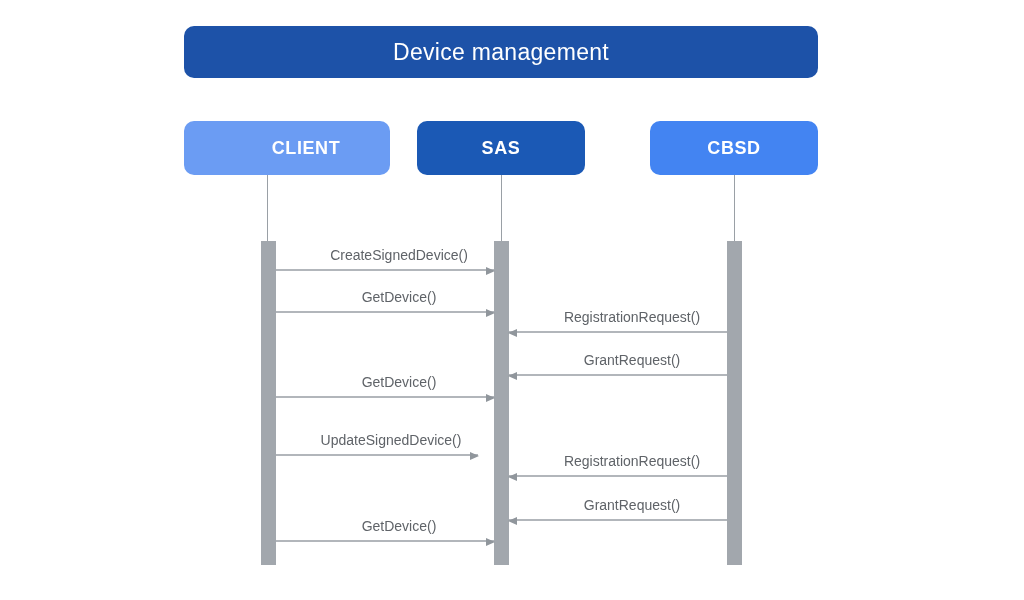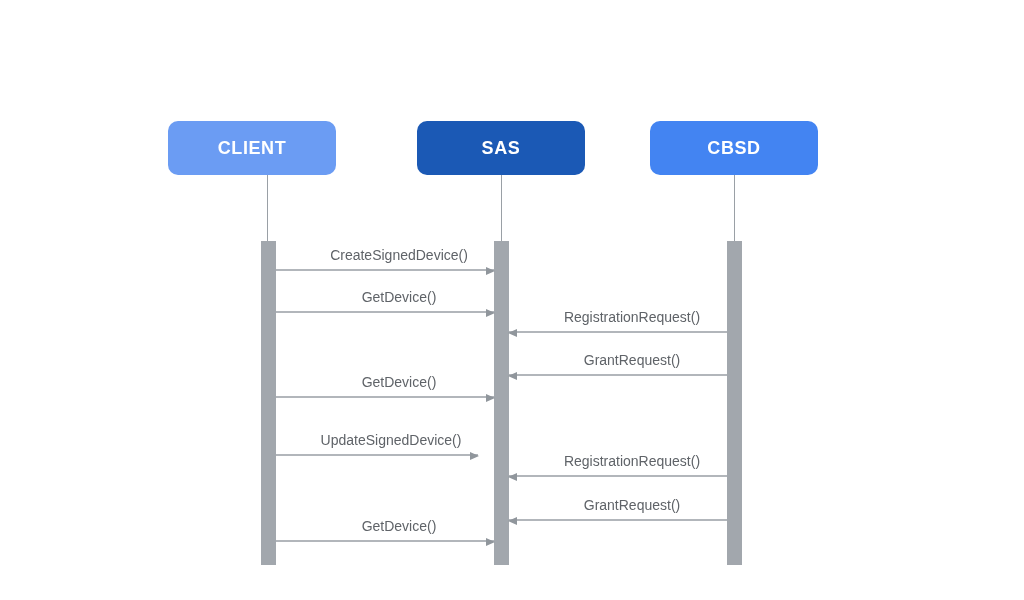--- a/index.html
+++ b/index.html
@@ -11,21 +11,21 @@
     position:absolute;left:184px;top:26px;width:634px;height:52px;
     background:var(--banner,#1d52a8);border-radius:10px;
     display:flex;align-items:center;justify-content:center;
   }
   .banner span{color:#ffffff;font-size:23px;font-weight:400;letter-spacing:0.3px;}
   .actor{
     position:absolute;top:121px;height:54px;width:168px;border-radius:10px;
     display:flex;align-items:center;justify-content:center;
   }
   .actor span{color:#ffffff;font-size:18px;font-weight:700;letter-spacing:0.6px;}
-  .actor-client{left:168px;background:var(--client,#6b9cf3);}
+  .actor-client{left:184px;background:var(--client,#6b9cf3);padding-left:38px;}
   .actor-sas{left:417px;background:var(--sas,#1b59b5);}
   .actor-cbsd{left:650px;background:var(--cbsd,#4384f2);}
   .lifeline{
     position:absolute;top:175px;height:66px;width:1px;background:var(--lifeline,#9aa0a6);
   }
   .lifeline-client{left:267px;}
   .lifeline-sas{left:501px;}
   .lifeline-cbsd{left:734px;}
   .activation{
     position:absolute;top:241px;height:324px;width:15px;background:var(--activation,#a2a7ad);
@@ -47,20 +47,23 @@
     border-top:4px solid transparent;border-bottom:4px solid transparent;
   }
   .msg .arrowhead.dir-right{right:-1px;border-left:9px solid var(--arrowhead,#90969c);}
   .msg .arrowhead.dir-left{left:-1px;border-right:9px solid var(--arrowhead,#90969c);}
 </style>
 </head>
 <body>
 
 <div class="canvas">
 
+  <div class="banner">
+    <span>Device management</span>
+  </div>
 
   <div class="actor actor-client">
     <span>CLIENT</span>
   </div>
   <div class="actor actor-cbsd">
     <span>CBSD</span>
   </div>
   <div class="actor actor-sas">
     <span>SAS</span>
   </div>

